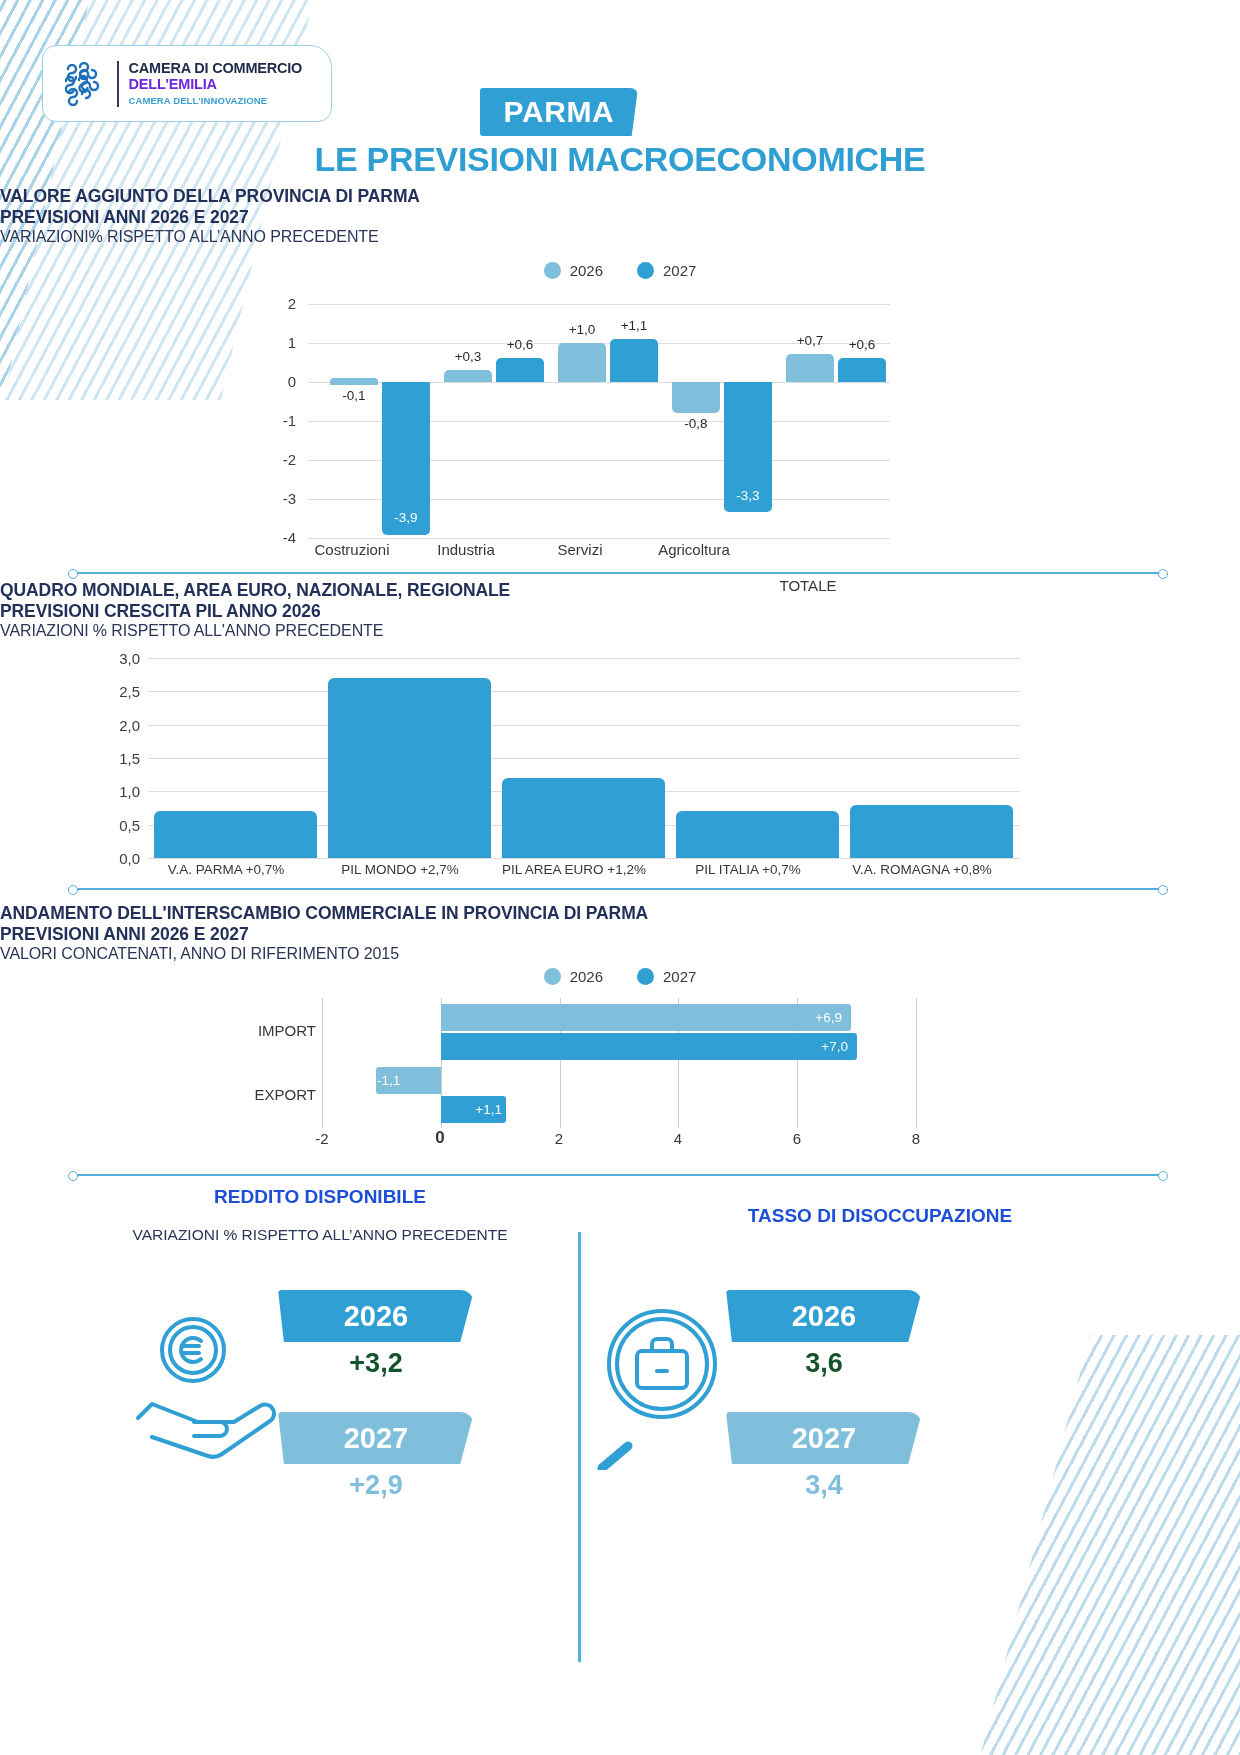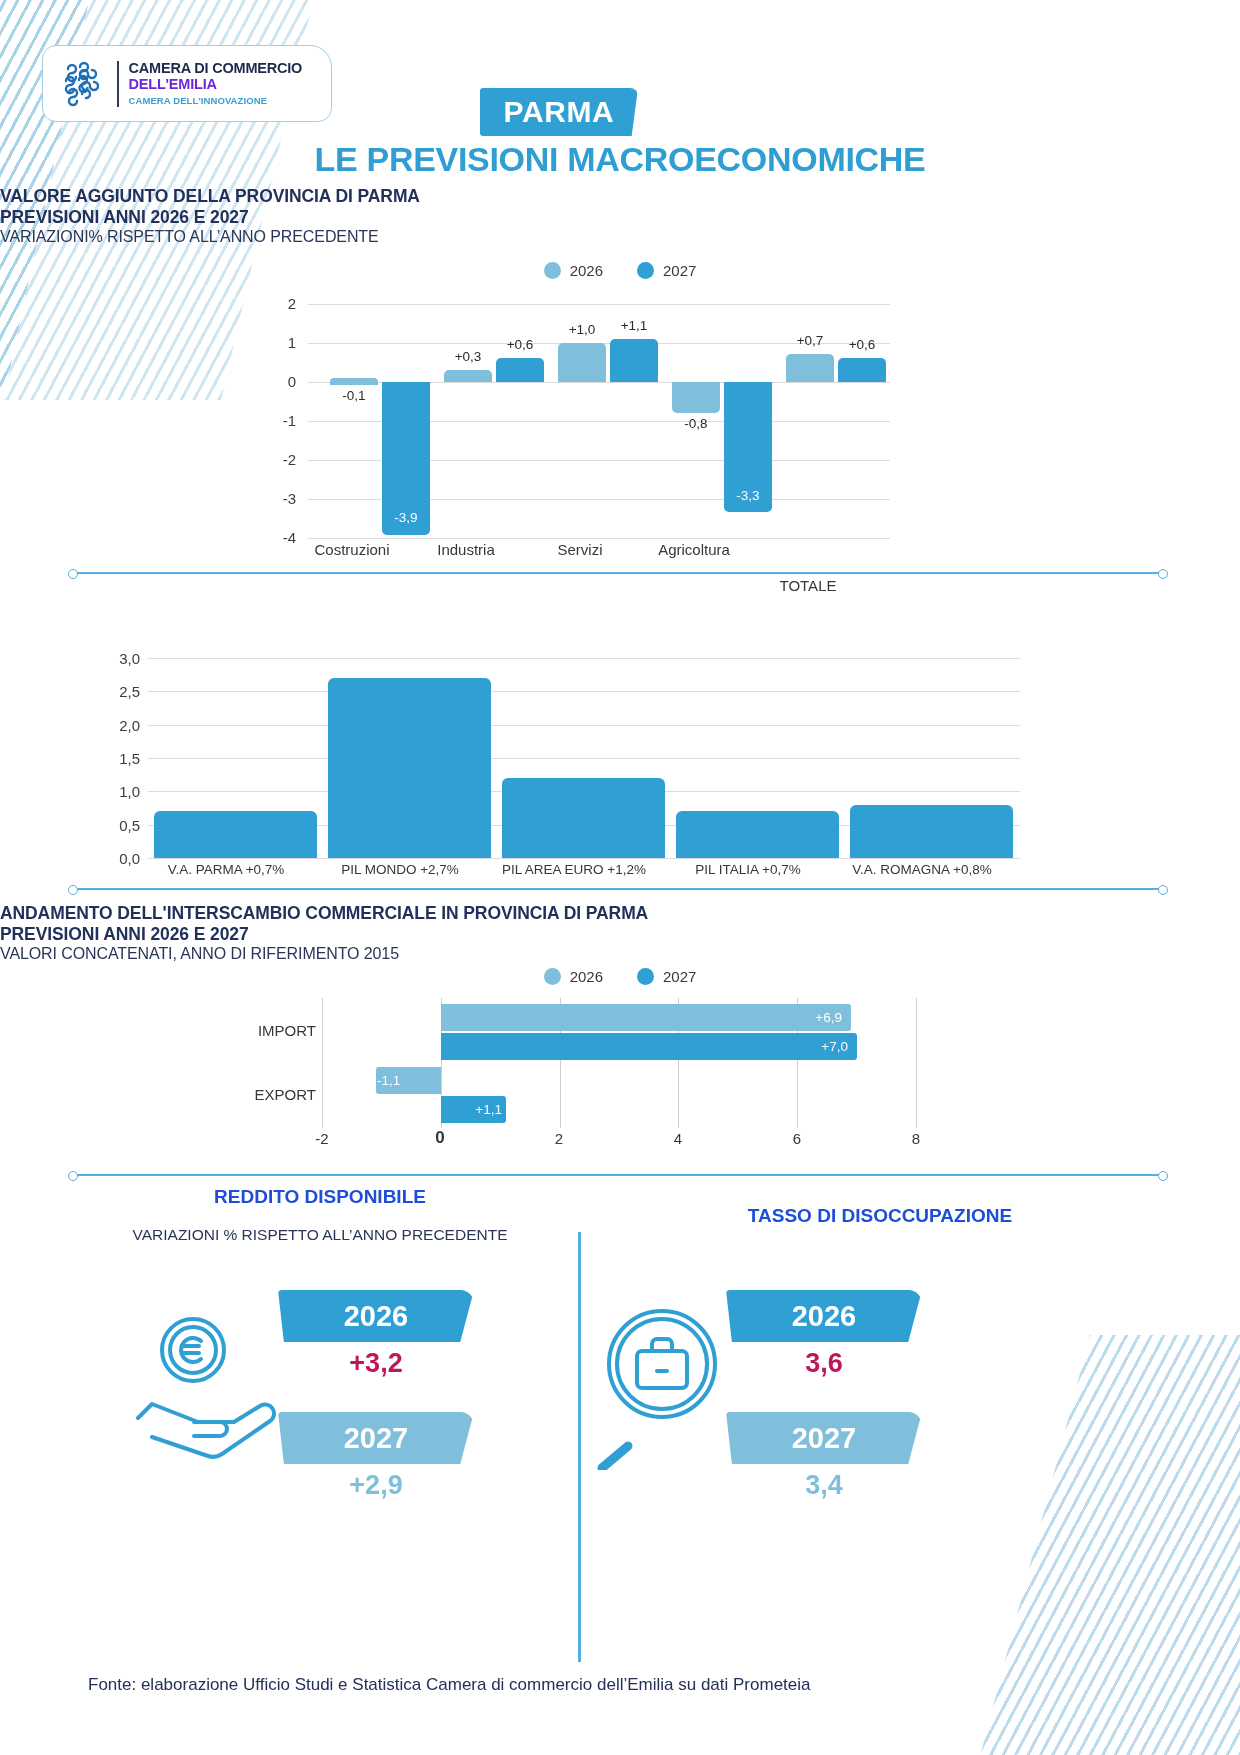--- a/index.html
+++ b/index.html
@@ -131,21 +131,21 @@
   .ribbon {
     position: absolute; height: 52px; width: 196px;
     display: flex; align-items: center; justify-content: center;
     color: #fff; font-size: 29px; font-weight: 700;
     clip-path: polygon(0 0, 100% 0, 93% 100%, 3% 100%);
     border-radius: 4px 14px 4px 4px;
   }
   .ribbon.dark { background: #2f9fd4; }
   .ribbon.light { background: #7fbfdb; }
   .kpi-val { position: absolute; font-size: 27px; font-weight: 700; text-align: center; width: 196px; }
-  .kpi-val.dark { color: #be185d; }
+  .kpi-val.dark { color: #14532d; }
   .kpi-val.light { color: #7fbfdb; }
   .vsep { position: absolute; width: 2.5px; background: #54aede; }
 
   .source {
     position: absolute; left: 88px; bottom: 60px;
     font-size: 17px; color: #23305a;
   }
 </style>
 </head>
 <body>
@@ -243,20 +243,25 @@
   <div class="ytick" style="left:250px;top:529px;width:46px;">-4</div>
 
   <div class="xcat" style="left:294px;top:541px;width:116px;">Costruzioni</div>
   <div class="xcat" style="left:408px;top:541px;width:116px;">Industria</div>
   <div class="xcat" style="left:522px;top:541px;width:116px;">Servizi</div>
   <div class="xcat" style="left:636px;top:541px;width:116px;">Agricoltura</div>
   <div class="xcat" style="left:750px;top:541px;width:116px;margin-top:36px;">TOTALE</div>
 
   <div class="divider" style="left:72px;top:572px;width:1092px;"></div>
 
+  <div class="sec-title" style="position:absolute;left:0;top:580px;width:1240px;">
+    <div class="l1">QUADRO MONDIALE, AREA EURO, NAZIONALE, REGIONALE</div>
+    <div class="l2">PREVISIONI CRESCITA PIL ANNO 2026</div>
+    <div class="l3">VARIAZIONI % RISPETTO ALL'ANNO PRECEDENTE</div>
+  </div>
 
   <div style="position:absolute;left:148px;top:658px;width:872px;height:200px;">
     <div class="gridline" style="top:0px;width:872px;"></div>
     <div class="gridline" style="top:33.3px;width:872px;"></div>
     <div class="gridline" style="top:66.7px;width:872px;"></div>
     <div class="gridline" style="top:100px;width:872px;"></div>
     <div class="gridline" style="top:133.3px;width:872px;"></div>
     <div class="gridline" style="top:166.7px;width:872px;"></div>
     <div class="gridline" style="top:200px;width:872px;"></div>
 
@@ -375,15 +380,14 @@
       </g>
     </svg>
   </div>
 
   <div class="ribbon dark" style="left:726px;top:1290px;">2026</div>
   <div class="kpi-val dark" style="left:726px;top:1348px;">3,6</div>
 
   <div class="ribbon light" style="left:726px;top:1412px;">2027</div>
   <div class="kpi-val light" style="left:726px;top:1470px;">3,4</div>
 
-  <div class="source">Fonte: elaborazione Ufficio Studi e Statistica Camera di commercio dell’Emilia su dati Prometeia</div>
 
 </div>
 
 </body></html>

